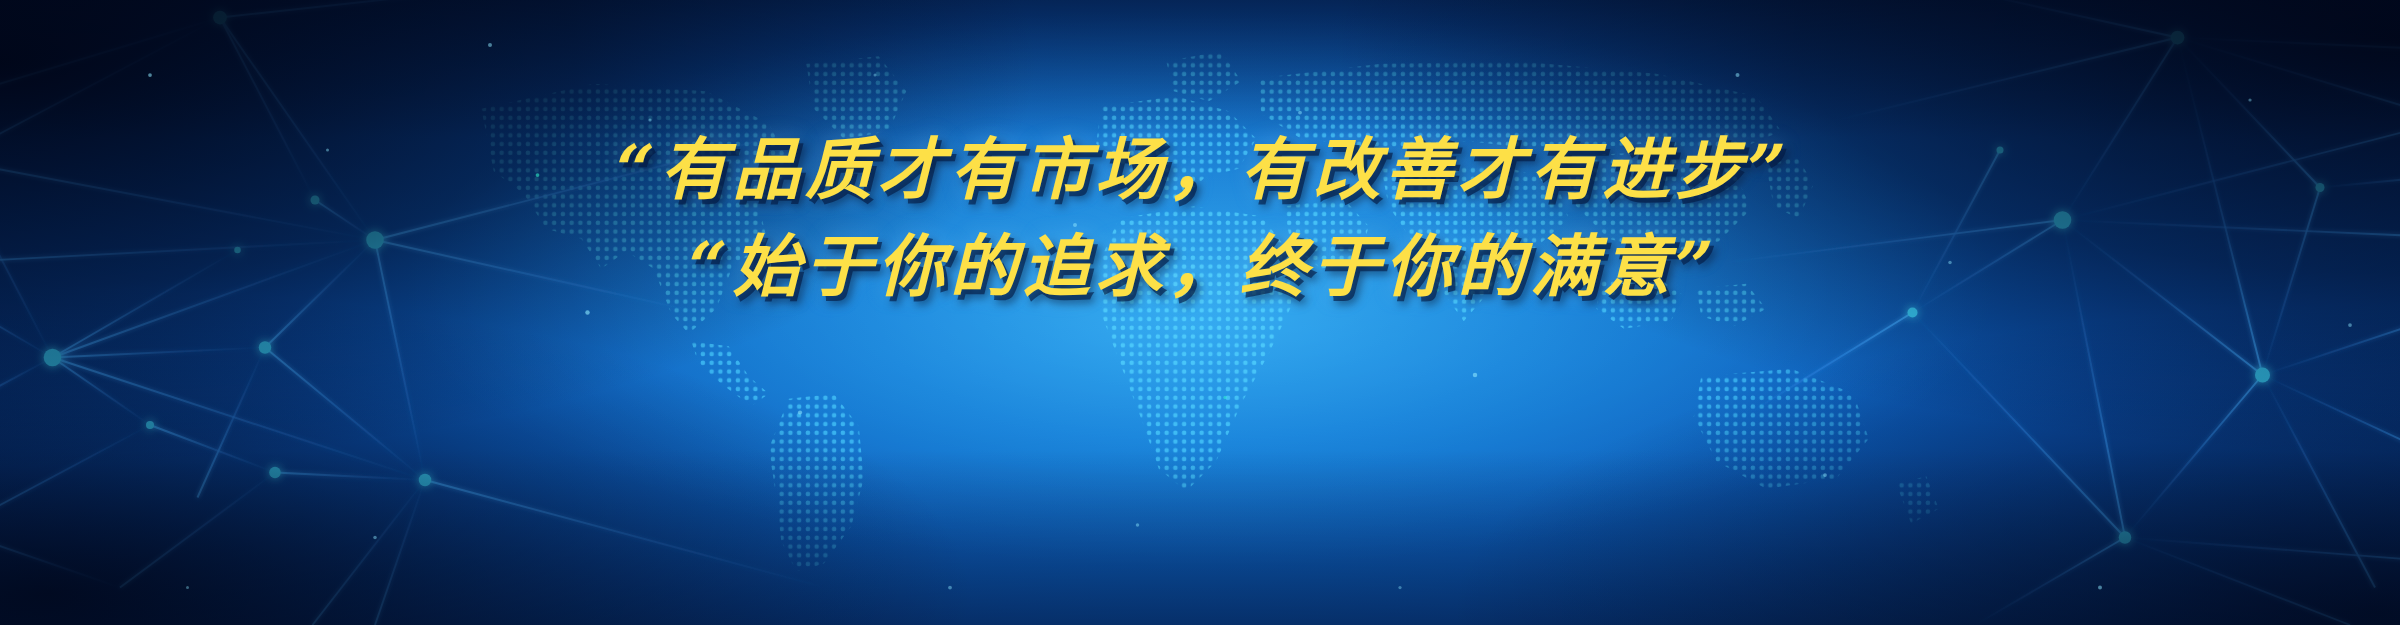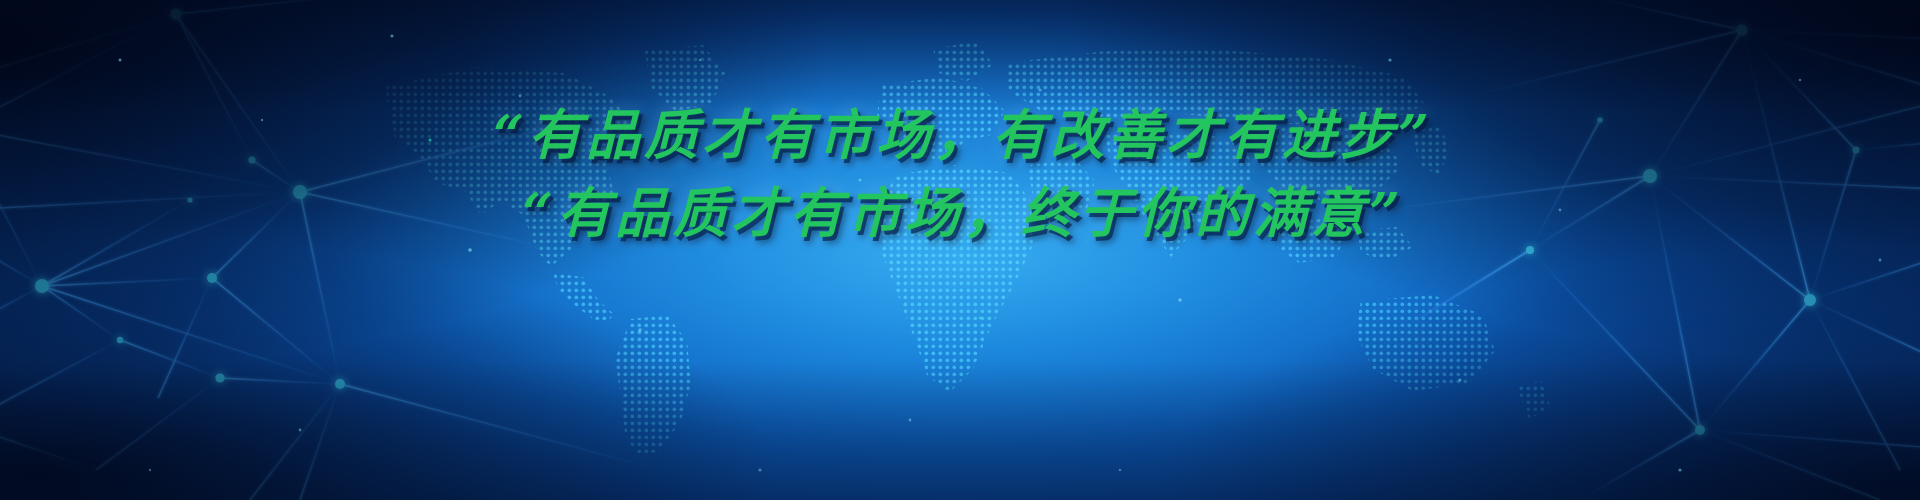--- a/index.html
+++ b/index.html
@@ -67,21 +67,21 @@
 
   
   .headline{
     position:absolute;
     left:0; right:0;
     top:96px;
     text-align:center;
     z-index:6;
   }
   .line{
-    color:#22c55e;
+    color:#fde047;
     font-family:"DejaVu Serif","Liberation Serif",serif;
     font-weight:bold;
     font-style:italic;
     font-size:54px;
     line-height:78px;
     letter-spacing:4px;
     white-space:nowrap;
     text-shadow:
        3px 4px 0 rgba(3,24,64,.62),
        5px 6px 7px rgba(1,14,42,.55),
@@ -308,16 +308,16 @@
         <circle cx="1150" cy="232" r="1.3" opacity=".48"></circle>
         <circle cx="1310" cy="196" r="1.5" opacity=".50"></circle>
         <circle cx="660" cy="214" r="1.2" opacity=".45"></circle>
         <circle cx="980" cy="318" r="1.4" opacity=".48"></circle>
       </g>
     </svg>
   </div>
 
   <div class="headline">
     <div class="line line-1">“有品质才有市场，有改善才有进步”</div>
-    <div class="line line-2">“有品质才有市场，终于你的满意”</div>
+    <div class="line line-2">“始于你的追求，终于你的满意”</div>
   </div>
 
 </div>
 
 </body></html>

